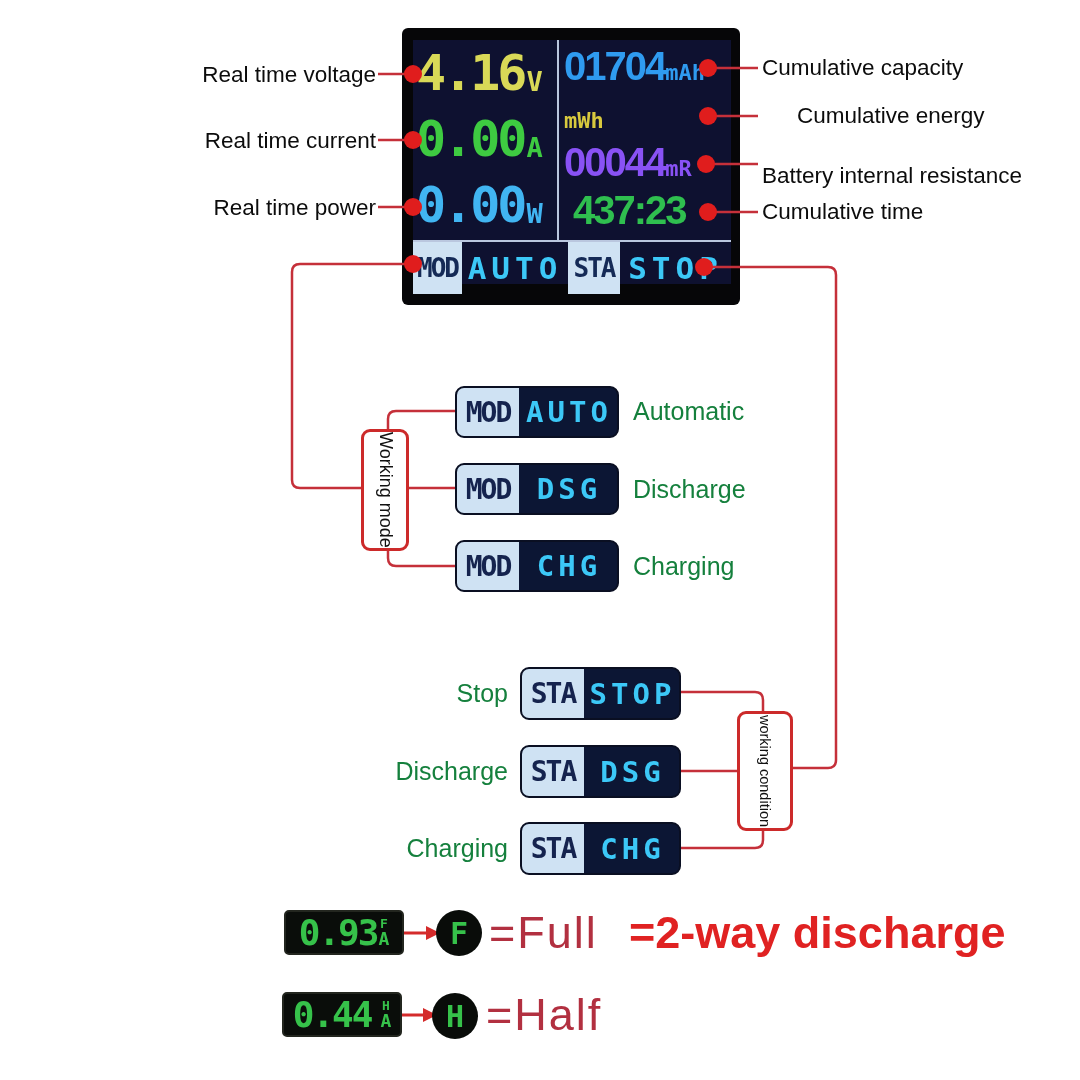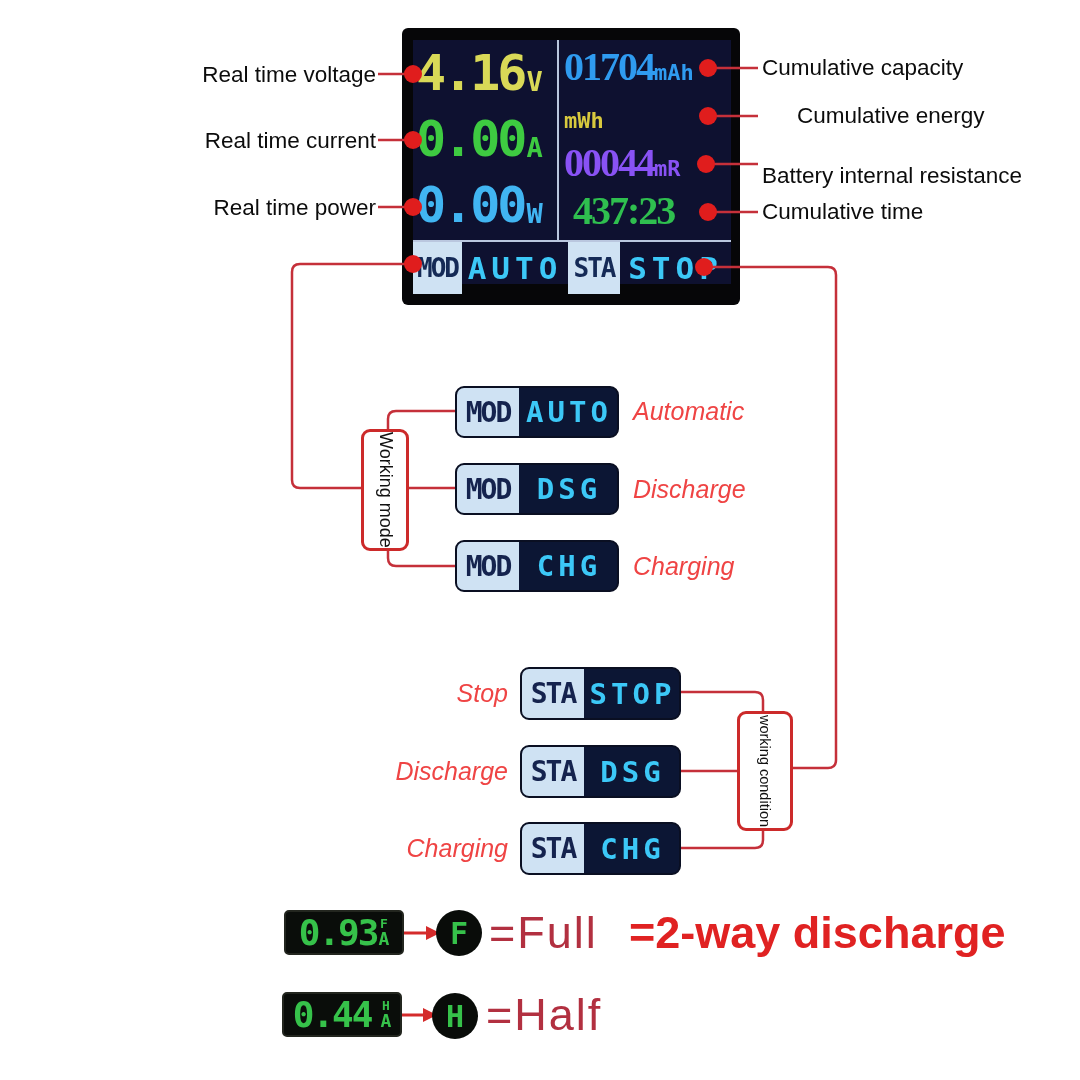--- a/index.html
+++ b/index.html
@@ -14,21 +14,21 @@
           background:#0e1130;}
   .cols{display:flex;height:200px;}
   .col-left{width:144px;border-right:2px solid #bac7df;}
   .col-right{flex:1;padding-top:2px;}
   .reading-row{height:66px;display:flex;align-items:center;padding-left:3px;}
   .reading-value{font-family:"DejaVu Sans Mono",monospace;font-weight:bold;
                  font-size:50px;letter-spacing:-3px;}
   .reading-unit{font-family:"DejaVu Sans Mono",monospace;font-weight:bold;
                 font-size:27px;margin-left:2px;margin-top:16px;}
   .total-row{height:48px;display:flex;align-items:center;padding-left:5px;}
-  .total-value{font-family:Liberation Serif, serif;font-weight:bold;
+  .total-value{font-family:Liberation Sans, sans-serif;font-weight:bold;
                font-size:40px;letter-spacing:-2px;}
   .total-unit{font-family:"DejaVu Sans Mono",monospace;font-weight:bold;
               font-size:22px;margin-top:12px;}
   .time-row{padding-left:14px;}
   .status-bar{height:52px;border-top:2px solid #bac7df;display:flex;align-items:stretch;}
   .sb-chip{background:#cfe2f3;color:#152a56;font-family:"DejaVu Sans Mono",monospace;
            font-weight:bold;font-size:26px;display:flex;align-items:center;
            justify-content:center;letter-spacing:-2px;}
   .sb-chip.mod{width:49px;}
   .sb-chip.sta{width:52px;}
@@ -50,21 +50,21 @@
   .vtext{writing-mode:vertical-rl;font-size:18px;color:#111;white-space:nowrap;}
   
   .badge{position:absolute;width:164px;height:52px;border-radius:9px;overflow:hidden;
          display:flex;background:#0c1634;border:2px solid #0a0f22;box-sizing:border-box;z-index:2;}
   .badge .bkey{width:62px;background:#cfe2f3;color:#15234e;
                font-family:"DejaVu Sans Mono",monospace;font-weight:bold;font-size:28px;
                display:flex;align-items:center;justify-content:center;letter-spacing:-2px;}
   .badge .bval{flex:1;color:#3cc8f7;font-family:"DejaVu Sans Mono",monospace;
                font-weight:bold;font-size:29px;letter-spacing:4px;display:flex;
                align-items:center;justify-content:center;padding-left:2px;}
-  .badge-label{position:absolute;font-size:25px;color:#ef4444;z-index:2;font-style:italic;}
+  .badge-label{position:absolute;font-size:25px;color:#15803d;z-index:2;}
   .badge-label.rt{width:178px;text-align:right;left:330px;}
   
   .lbadge{position:absolute;width:120px;height:45px;background:#0a0d0a;border-radius:5px;
           border:2px solid #23261f;box-sizing:border-box;display:flex;align-items:center;
           justify-content:center;z-index:2;}
   .lvalue{color:#36c24a;font-family:"DejaVu Sans Mono",monospace;font-weight:bold;
           font-size:36px;letter-spacing:-2px;}
   .lstack{display:flex;flex-direction:column;margin-left:1px;color:#36c24a;
           font-family:"DejaVu Sans Mono",monospace;font-weight:bold;text-align:center;}
   .lstack .flag{font-size:13px;line-height:12px;}

